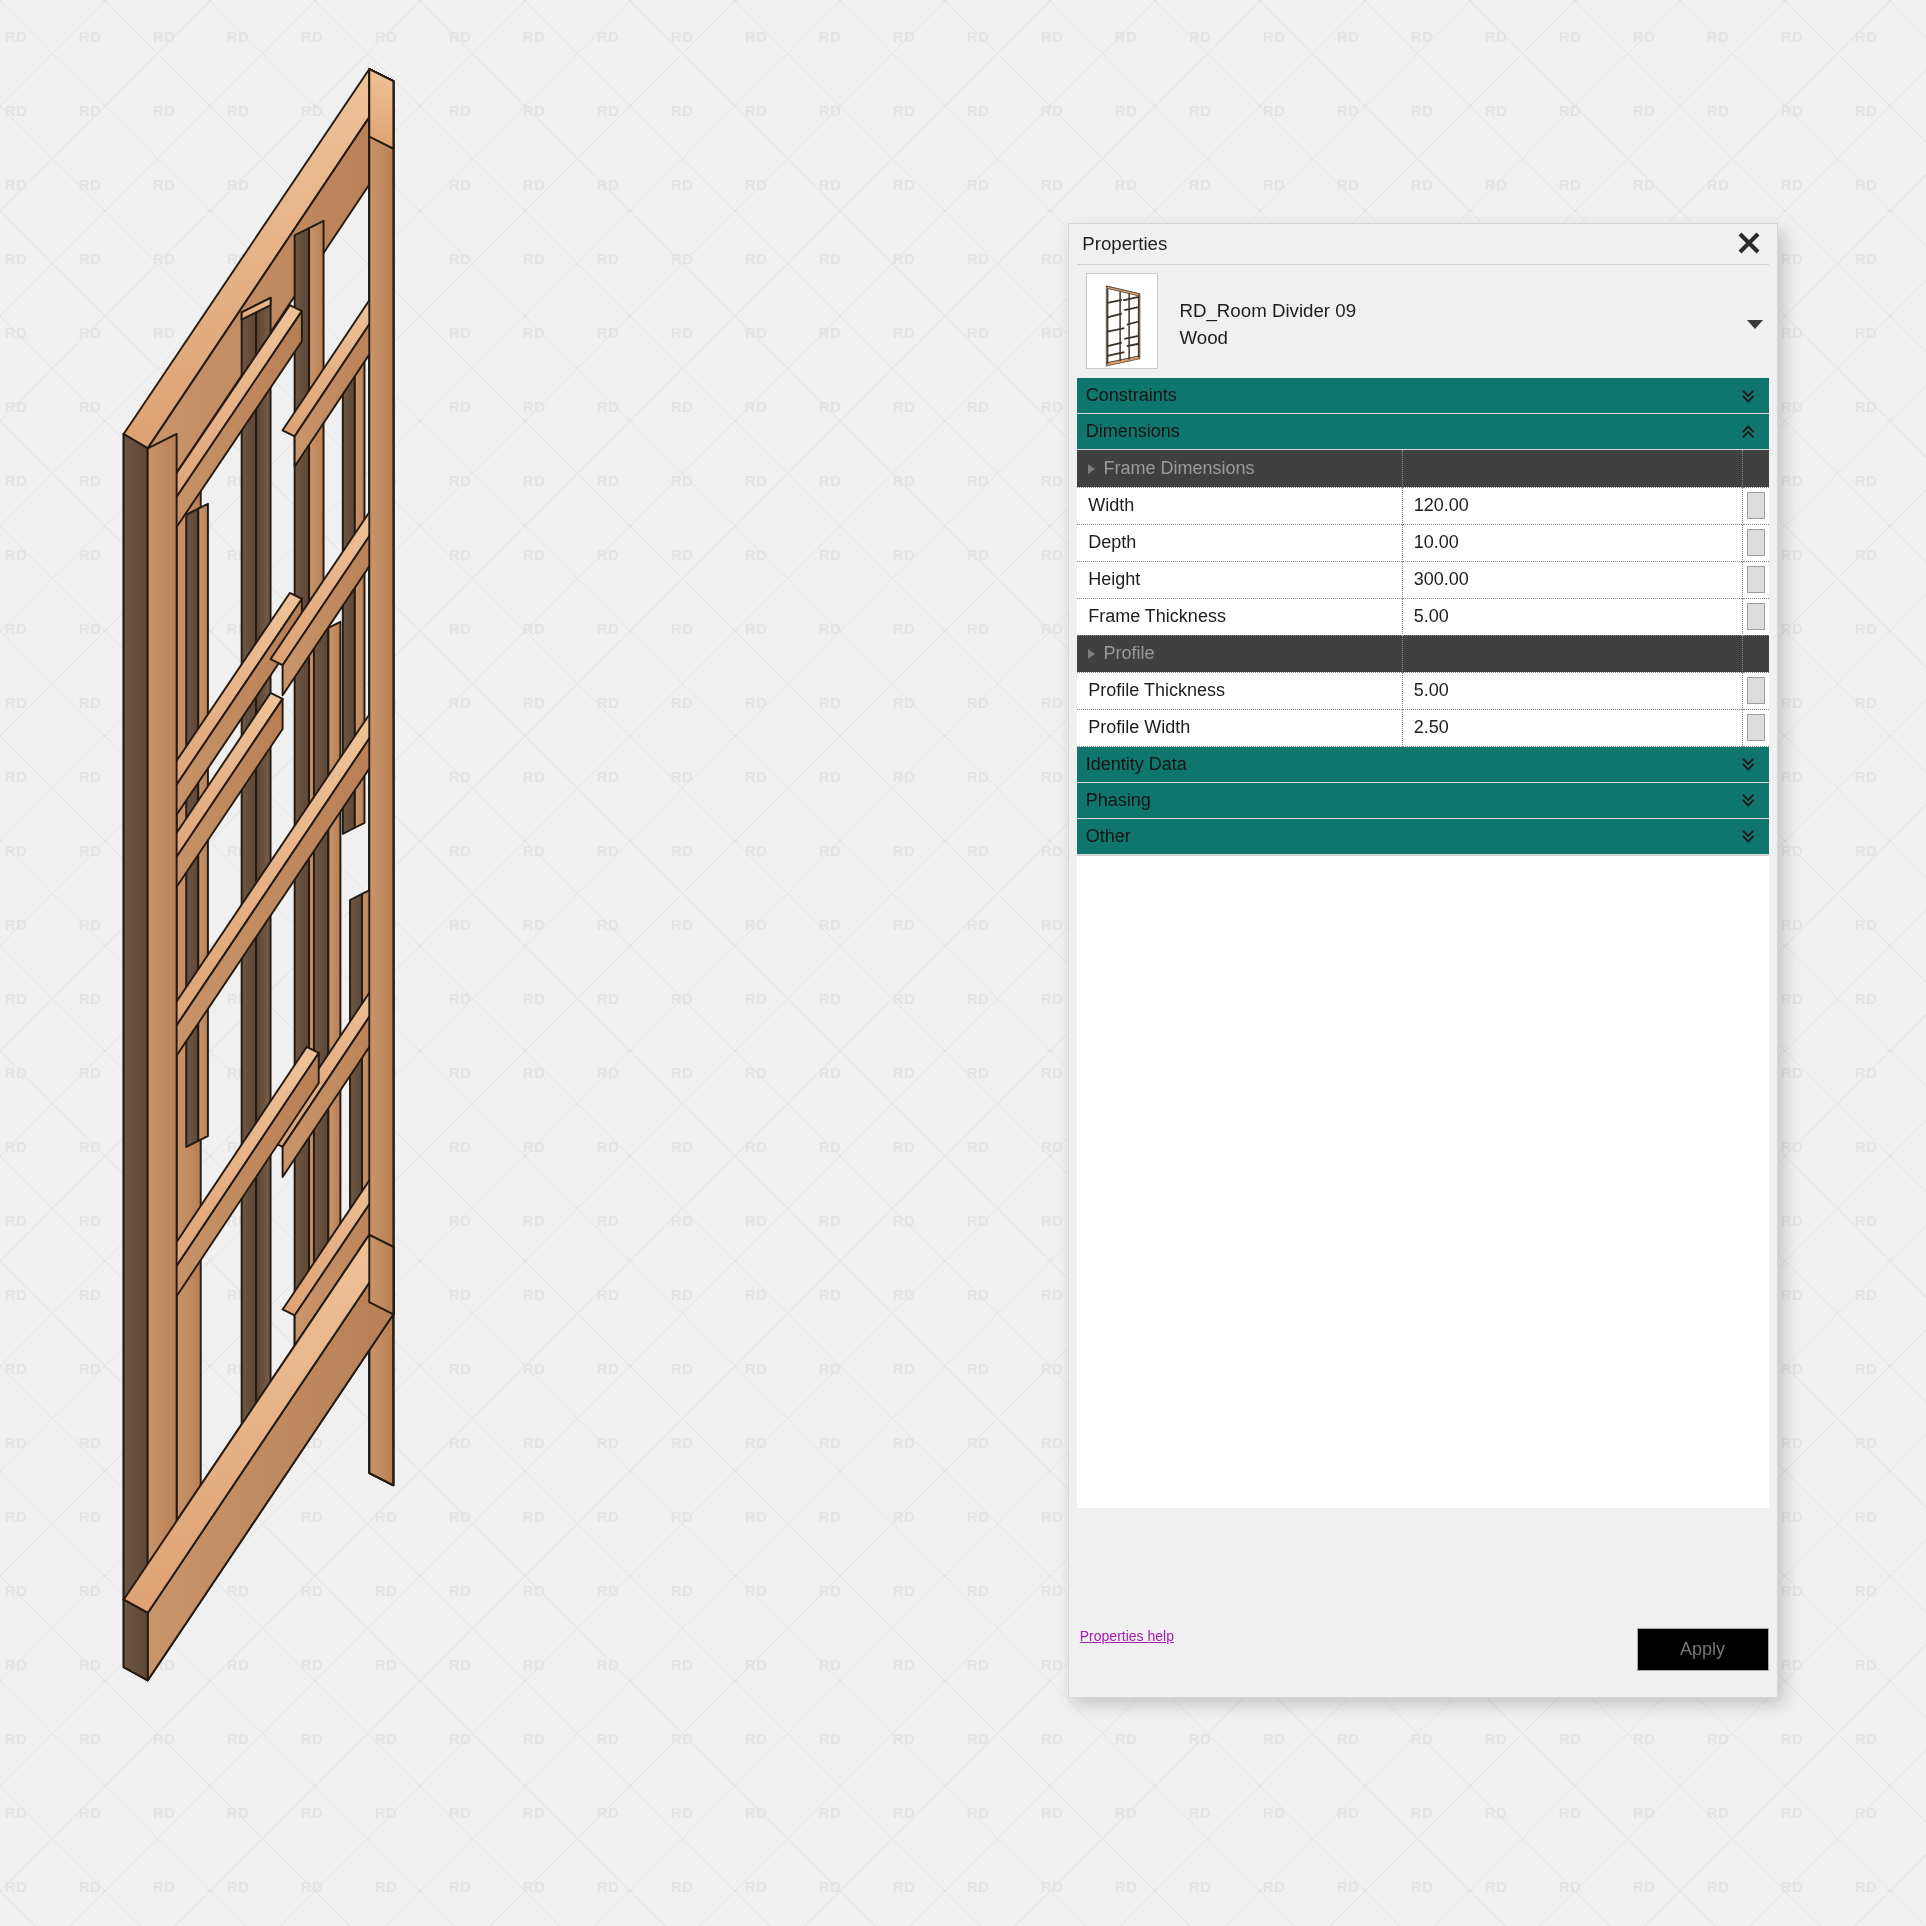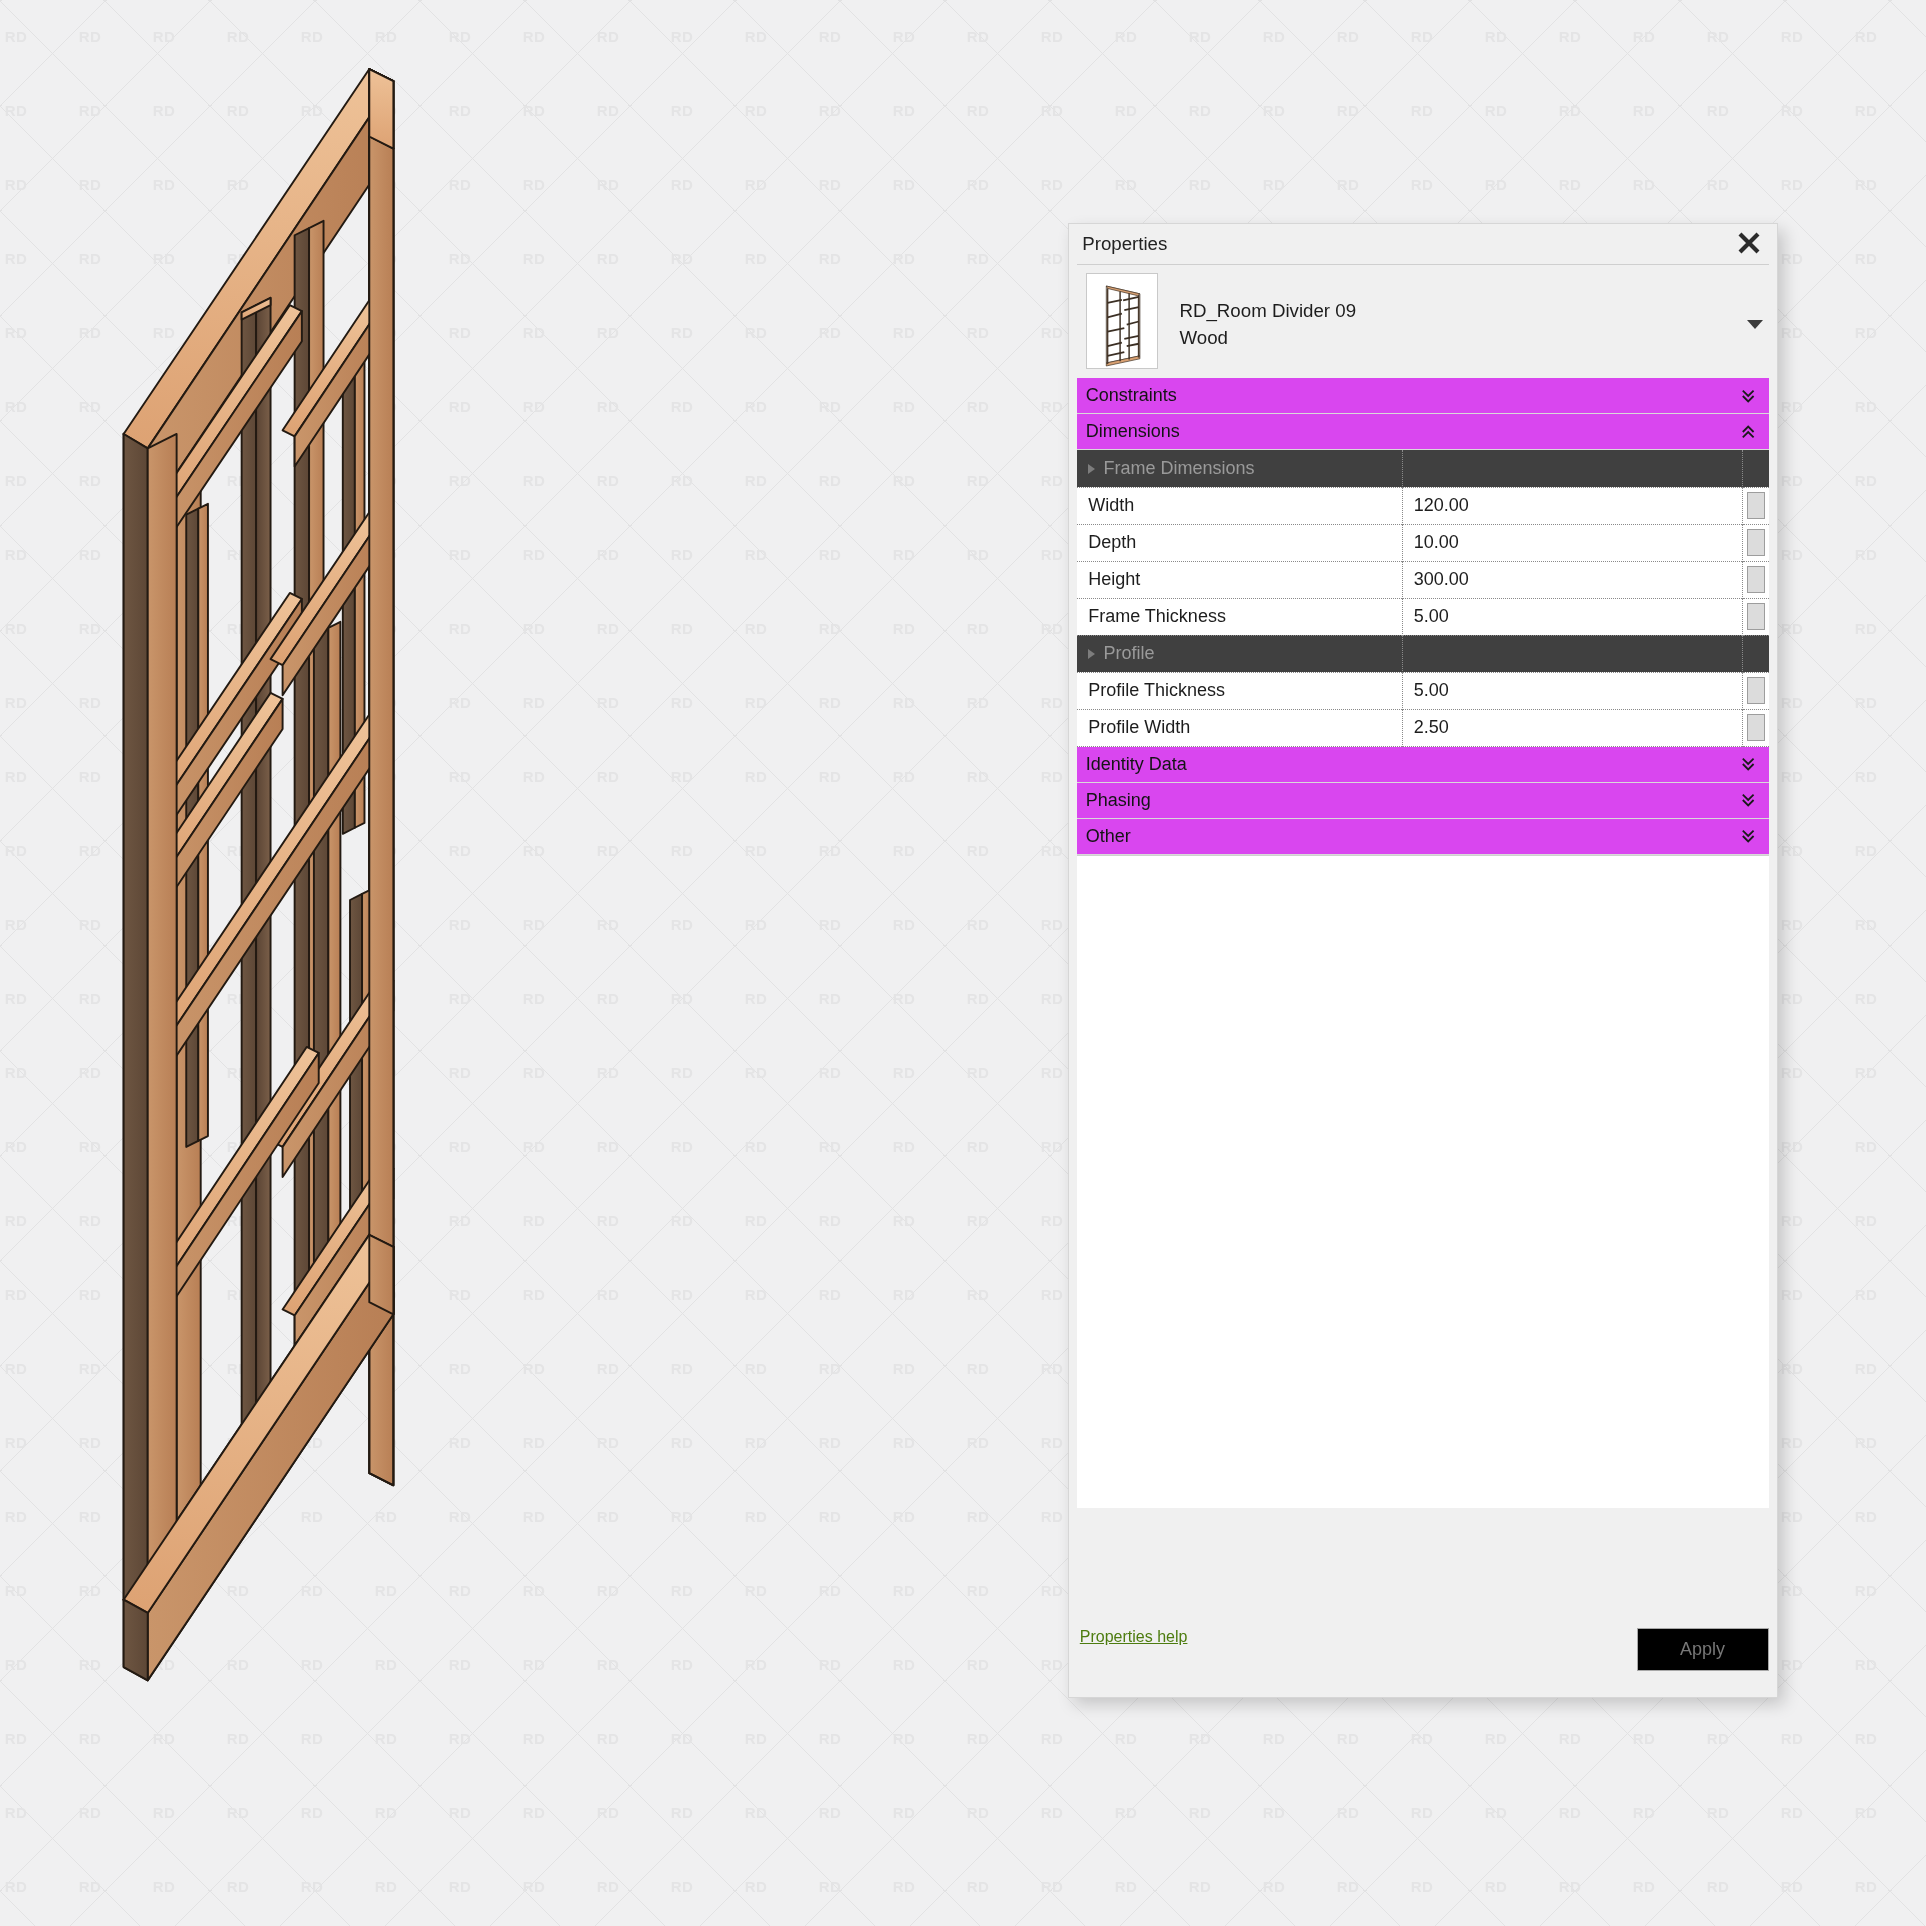--- a/index.html
+++ b/index.html
@@ -120,21 +120,21 @@
   #edit-type-btn {
     display:flex; align-items:center; gap:7.2px;
     margin-left:12px; padding-right:4.8px;
     cursor:pointer;
     font-size:18px; color:#1d1d1d;
     white-space:nowrap;
   }
 
   
   .group-header {
-    background:#d946ef;
+    background:#0f766e;
     height:36px;
     display:flex; align-items:center;
     padding-left:8.4px;
     position:relative;
     font-size:18px;
     color:#141414;
     cursor:pointer;
     border-bottom:0.6px solid #d9d9d9;
   }
   .group-header .dbl-chev {
@@ -166,22 +166,22 @@
   #blank-area { background:#fff; height:653px; border-top:0.6px solid #cfcfcf; }
 
   #panel-footer {
     position:absolute; left:8.4px; right:8.4px; bottom:8.4px;
     height:65px;
     display:flex; align-items:flex-start; justify-content:space-between;
     background:#f0f0f0;
     padding-top:4.8px;
   }
   #properties-help {
-    color:#4d7c0f; text-decoration:underline;
-    font-size:16px; cursor:pointer; padding-left:2.4px;
+    color:#a21caf; text-decoration:underline;
+    font-size:14px; cursor:pointer; padding-left:2.4px;
   }
   #apply-btn {
     width:132px; height:43px;
     background:#000000; border:0.6px solid #a8a8a8;
     color:#777; font-size:18px;
     display:flex; align-items:center; justify-content:center;
     cursor:pointer;
   }
 </style>
 </head>

